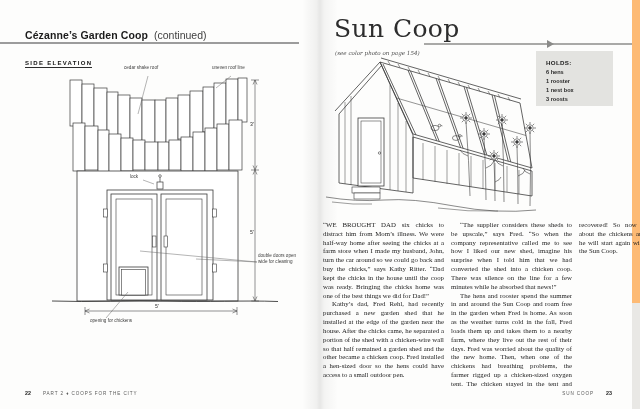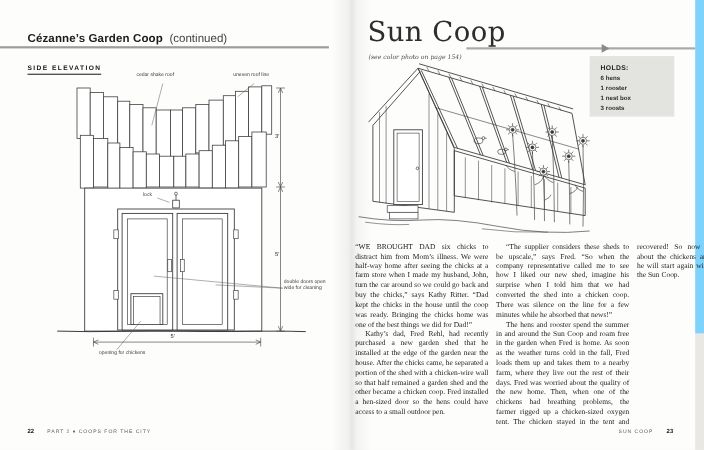--- a/index.html
+++ b/index.html
@@ -1,17 +1,17 @@
 <!DOCTYPE html>
 <html><head>
 <meta charset="utf-8">
 <style>
   html,body{margin:0;padding:0;}
   body{width:640px;height:409px;overflow:hidden;background:#e9e8e5;font-family:"Liberation Sans",sans-serif;}
-  .spread{position:relative;width:640px;height:303px;background:#7dd3fc;}
+  .spread{position:relative;width:640px;height:303px;background:#fdba74;}
   .page{position:absolute;top:0;width:320px;height:409px;background:#fdfdfc;}
   .page.left{left:0;}
   .page.right{left:312px;}
   .gutter{position:absolute;left:302px;top:0;width:36px;height:409px;pointer-events:none;
     background:linear-gradient(90deg,rgba(0,0,0,0) 0%,rgba(0,0,0,.05) 40%,rgba(0,0,0,.09) 50%,rgba(0,0,0,.04) 62%,rgba(0,0,0,0) 100%);}
 
   
   .lp-header{position:absolute;left:25px;top:29px;font-size:10.5px;white-space:nowrap;}
   .lp-title{font-weight:bold;color:#1b1b1b;letter-spacing:.1px;}
   .lp-cont{color:#3f3f3f;margin-left:3px;}

